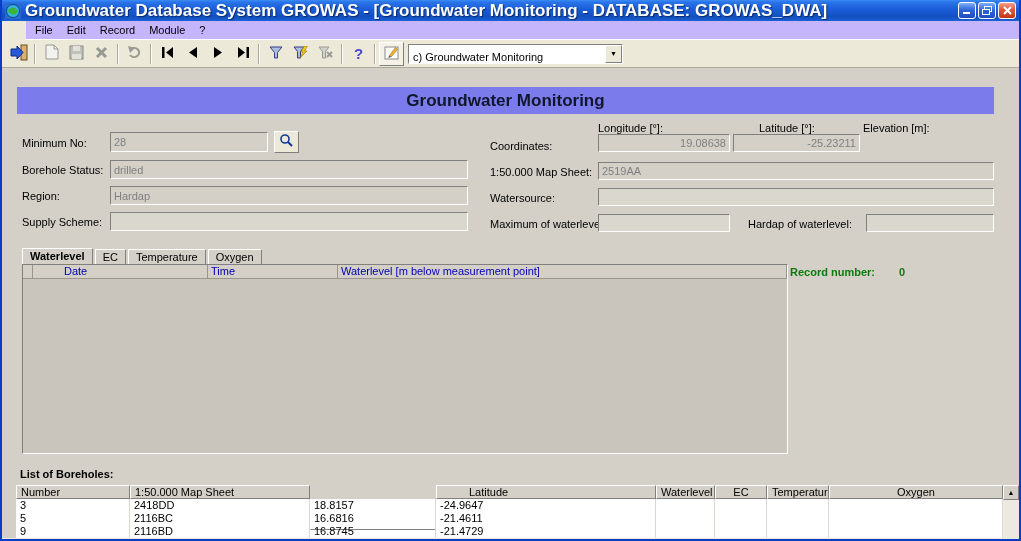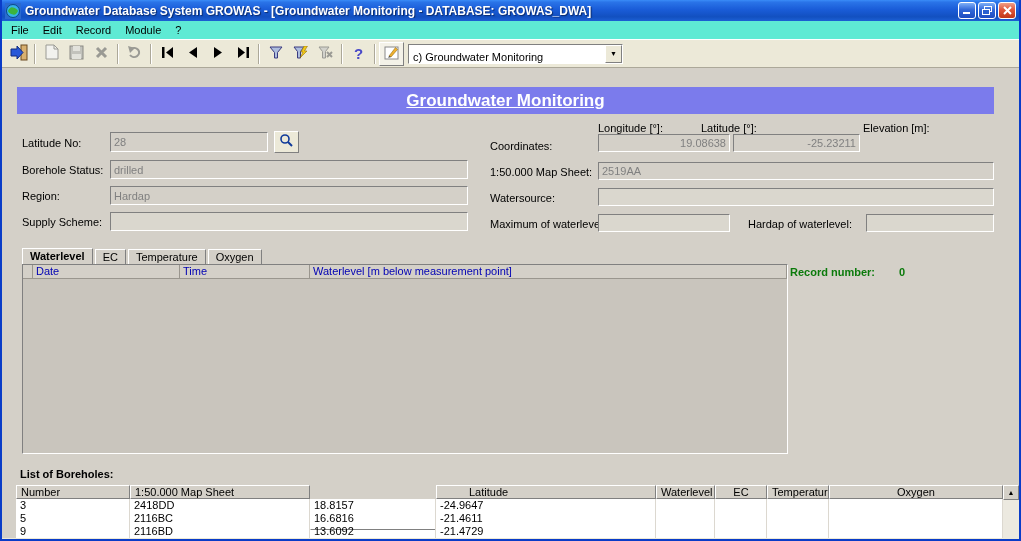--- a/index.html
+++ b/index.html
@@ -7,31 +7,31 @@
   body { font-family:"Liberation Sans", sans-serif; font-size:11px; color:#000; background:#d4d0c8; }
 
   .window { position:relative; width:1021px; height:541px; background:#ece9d8;
             border-left:2px solid #0a3cc8; border-right:2px solid #0a3cc8; border-bottom:2px solid #0a3cc8; }
 
   
   .titlebar { height:21px; display:flex; align-items:center; padding:0 3px;
     background:linear-gradient(180deg,#3a8cf8 0%,#2a74e8 10%,#1a5cd8 45%,#1250c0 80%,#1c60d4 100%);
     color:#fff; }
   .app-icon { width:16px; height:16px; margin-right:4px; display:inline-flex; }
-  .title-text { font-weight:bold; font-size:12px; text-shadow:1px 1px 1px #0a2a6a; flex:1;
+  .title-text { font-weight:bold; font-size:17px; text-shadow:1px 1px 1px #0a2a6a; flex:1;
     white-space:nowrap; overflow:hidden; }
   .win-controls { display:flex; gap:2px; }
   .win-btn { width:18px; height:17px; display:inline-flex; align-items:center; justify-content:center;
     border:1px solid #fff; border-radius:3px;
     background:linear-gradient(180deg,#7fb0f8,#3168d8 45%,#1e4cc0); cursor:default; }
   .win-btn.close { background:linear-gradient(180deg,#f0a088,#e0563a 45%,#c03818); }
 
   
-  .menubar { height:19px; background:#5eead4; display:flex; align-items:center; padding-left:2px;
-    border-bottom:1px solid #ffffff; }
+  .menubar { height:19px; background:#c4b5fd; display:flex; align-items:center; padding-left:2px;
+    border-bottom:1px solid #ffffff;margin-left:24px; }
   .menu-item { padding:2px 7px; }
 
   
   .toolbar { height:28px; background:#ece9d8; display:flex; align-items:center; padding:1px 4px;
     border-bottom:1px solid #aca899; }
   .tb-btn { width:25px; height:24px; display:inline-flex; align-items:center; justify-content:center;
     background:transparent; border:1px solid transparent; padding:0; }
   .tb-btn.raised { border:1px solid; border-color:#fff #808080 #808080 #fff; background:#f4f2e8; }
   .sep { width:2px; height:20px; margin:0 3px; border-left:1px solid #aca899; border-right:1px solid #fff; }
   .combo { display:inline-flex; width:215px; height:20px; margin-left:4px; background:#fff;
@@ -39,21 +39,21 @@
   .combo .combo-text { flex:1; padding-left:4px; white-space:nowrap; overflow:hidden; }
   .combo .combo-arrow { width:17px; height:18px; background:#ece9d8; border:1px solid;
     border-color:#fff #808080 #808080 #fff; display:inline-flex; align-items:center; justify-content:center;
     font-size:7px; }
 
   
   .content { position:relative; height:470px; background:#d4d0c8; }
 
   .banner { position:absolute; left:15px; top:19px; width:977px; height:27px; background:#7b7bec;
     display:flex; align-items:center; justify-content:center; }
-  .banner span { color:#ffffff; font-weight:bold; font-size:17px;text-decoration:underline; }
+  .banner span { color:#0f172a; font-weight:bold; font-size:17px; }
 
   .f-label { position:absolute; white-space:nowrap; }
   .field { position:absolute; font-family:"Liberation Sans", sans-serif; font-size:11px;
     background:#d4d0c8; color:#808080; border:1px solid #808080; border-bottom-color:#fff;
     border-right-color:#fff; padding:0 3px; outline:none; }
   .field.lite { background:#dad7ce; }
   .field.num { text-align:right; }
   .icon-btn { position:absolute; background:#ece9d8; border:1px solid; border-color:#fff #808080 #808080 #fff;
     display:inline-flex; align-items:center; justify-content:center; padding:0; }
 
@@ -219,40 +219,40 @@
       <span class="combo-arrow">▼</span>
     </span>
   </div>
 
   <div class="content">
 
     <div class="banner">
       <span>Groundwater Monitoring</span>
     </div>
 
-    <span class="f-label" style="left:20px;top:69px">Latitude No:</span>
+    <span class="f-label" style="left:20px;top:69px">Minimum No:</span>
     <input class="field" style="left: 108px; top: 64px; width: 158px; height: 20px;" readonly="" value="28">
     <button class="icon-btn" style="left:272px;top:63px;width:25px;height:22px">
       <span><svg width="15" height="15">
             <circle cx="6" cy="6" r="4" fill="none" stroke="#103a9a" stroke-width="1.6"></circle>
             <line x1="9" y1="9" x2="13" y2="13" stroke="#103a9a" stroke-width="2"></line>
           </svg></span>
     </button>
 
     <span class="f-label" style="left:20px;top:96px">Borehole Status:</span>
     <input class="field" style="left: 108px; top: 92px; width: 358px; height: 19px;" readonly="" value="drilled">
 
     <span class="f-label" style="left:20px;top:122px">Region:</span>
     <input class="field" style="left: 108px; top: 118px; width: 358px; height: 19px;" readonly="" value="Hardap">
 
     <span class="f-label" style="left:20px;top:148px">Supply Scheme:</span>
     <input class="field lite" style="left: 108px; top: 144px; width: 358px; height: 19px;" readonly="" value="">
 
     <span class="f-label" style="left:596px;top:54px">Longitude [°]:</span>
-    <span class="f-label" style="left:699px;top:54px">Latitude [°]:</span>
+    <span class="f-label" style="left:757px;top:54px">Latitude [°]:</span>
     <span class="f-label" style="left:861px;top:54px">Elevation [m]:</span>
 
     <span class="f-label" style="left:488px;top:72px">Coordinates:</span>
     <input class="field num" style="left: 596px; top: 66px; width: 132px; height: 18px;" readonly="" value="19.08638">
     <input class="field num" style="left: 731px; top: 66px; width: 127px; height: 18px;" readonly="" value="-25.23211">
 
     <span class="f-label" style="left:488px;top:98px">1:50.000 Map Sheet:</span>
     <input class="field" style="left: 596px; top: 94px; width: 396px; height: 18px;" readonly="" value="2519AA">
 
     <span class="f-label" style="left:488px;top:124px">Watersource:</span>
@@ -266,21 +266,21 @@
     <div class="tabstrip">
         <div class="tab active">Waterlevel</div>
         <div class="tab">EC</div>
         <div class="tab">Temperature</div>
         <div class="tab">Oxygen</div>
       </div>
 
     <div class="m-grid">
       <div class="m-header">
           <div class="m-col" style="width: 10px;"></div>
-          <div class="m-col" style="width: 147px;">Date</div>
+          <div class="m-col" style="width: 147px; margin-left: 28px;">Date</div>
           <div class="m-col" style="width: 130px;">Time</div>
           <div class="m-col" style="flex: 1 1 0%;">Waterlevel [m below measurement point]</div>
         </div>
       <div style="height:174px;"></div>
     </div>
 
     <div class="record-panel">
       <span>Record number:</span>
       <span class="rn-value">0</span>
     </div>
@@ -314,21 +314,21 @@
             <div class="b-col cell" style="width: 126px;">16.6816</div>
             <div class="b-col cell" style="width: 220px;">-21.4611</div>
             <div class="b-col cell" style="width: 59px;"></div>
             <div class="b-col cell" style="width: 52px;"></div>
             <div class="b-col cell" style="width: 62px;"></div>
             <div class="b-col cell" style="flex: 1 1 0%;"></div>
           </div>
           <div class="b-row">
             <div class="b-col cell" style="width: 114px;">9</div>
             <div class="b-col cell" style="width: 180px;">2116BD</div>
-            <div class="b-col cell" style="width: 126px;">13.6092</div>
+            <div class="b-col cell" style="width: 126px;">16.8745</div>
             <div class="b-col cell" style="width: 220px;">-21.4729</div>
             <div class="b-col cell" style="width: 59px;"></div>
             <div class="b-col cell" style="width: 52px;"></div>
             <div class="b-col cell" style="width: 62px;"></div>
             <div class="b-col cell" style="flex: 1 1 0%;"></div>
           </div>
         </div>
     </div>
     <div class="v-scroll">
       <div class="scroll-up">▲</div>

